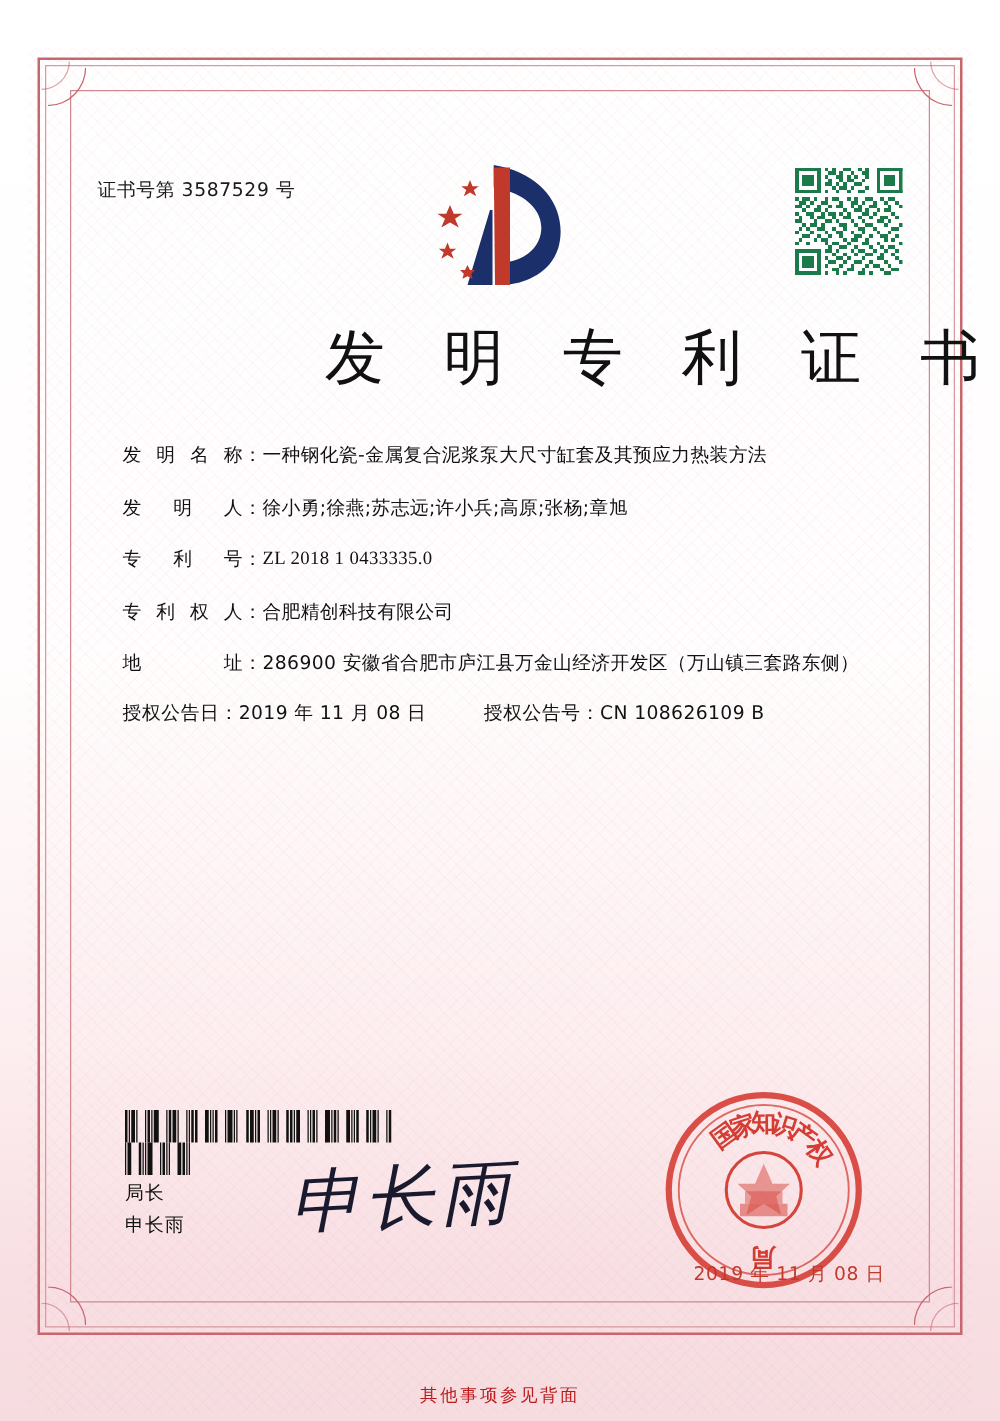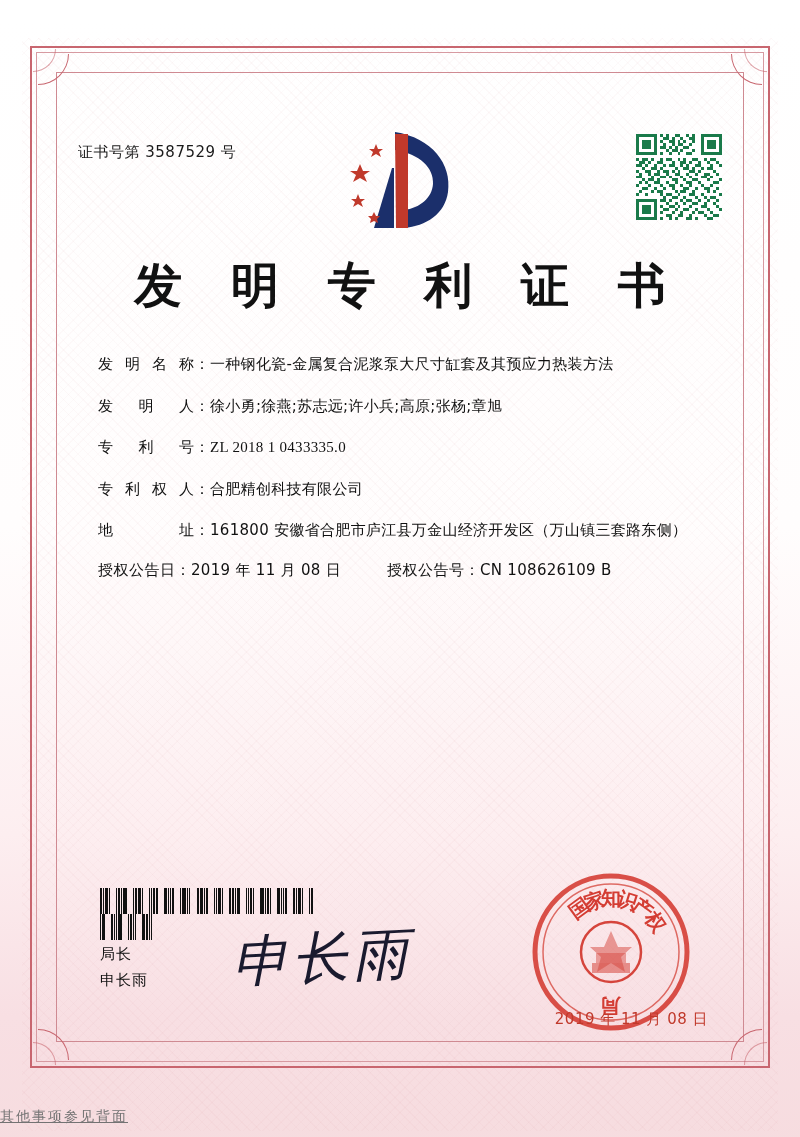--- a/index.html
+++ b/index.html
@@ -93,24 +93,24 @@
     width: 120px; height: 110px;
   }
   .qr {
     position: absolute;
     right: 78px; top: 118px;
     width: 86px; height: 86px;
   }
   .title {
     position: absolute;
     left: 0; right: 0; top: 238px;
-    text-align: center;
+    text-align: right;
     font-size: 48px;
     letter-spacing: 16px;
-    font-weight: 700;
+    font-weight: 400;
     color: #111;
     text-indent: 16px;
     font-family: "DejaVu Sans", "Liberation Sans", sans-serif;
   }
 
   
   .fields {
     position: absolute;
     left: 98px; top: 337px;
     width: 604px;
@@ -226,24 +226,24 @@
     position: absolute;
     left: 0; right: 0; top: 1044px;
     text-align: center;
     font-size: 14px;
     color: #111;
     letter-spacing: 1px;
   }
   .footer-note {
     position: absolute;
     left: 0; right: 0; top: 1092px;
+    text-align: center;
     font-size: 14px;
-    color: #737373;
+    color: #b91c1c;
     letter-spacing: 2px;
-    text-decoration: underline;
   }
 </style>
 </head>
 <body>
 
 <div id="page">
   <div class="bg-wash"></div>
   <div class="guilloche"></div>
 
   <div class="border-outer"></div>
@@ -516,21 +516,21 @@
           <span>权</span>
           <span>人：</span>
         </div>
       <div class="value">合肥精创科技有限公司</div>
     </div>
     <div class="row">
       <div class="label spread">
           <span>地</span>
           <span>址：</span>
         </div>
-      <div class="value">161800 安徽省合肥市庐江县万金山经济开发区（万山镇三套路东侧）</div>
+      <div class="value">286900 安徽省合肥市庐江县万金山经济开发区（万山镇三套路东侧）</div>
     </div>
     <div class="row-split">
       <div class="half-label">授权公告日：</div>
       <div class="half-value">2019 年 11 月 08 日</div>
       <div class="half-label">授权公告号：</div>
       <div class="half-value">CN 108626109 B</div>
     </div>
   </div>
 
   <div class="body-text">

